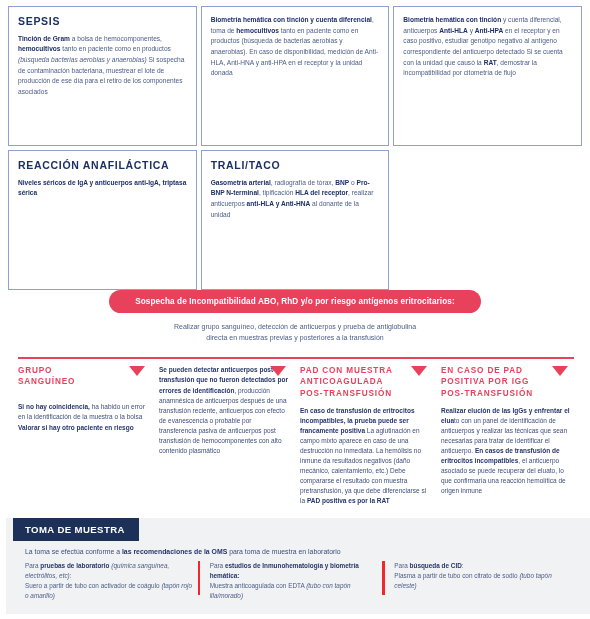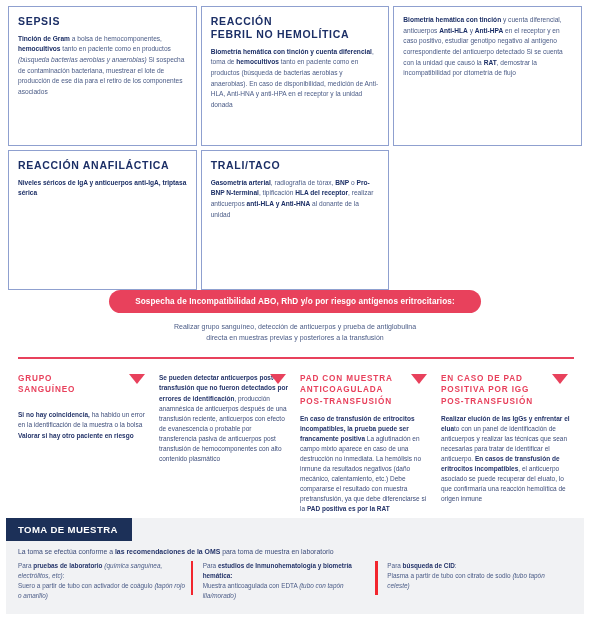--- a/index.html
+++ b/index.html
@@ -76,21 +76,21 @@
     position:absolute;left:18px;top:357px;width:556px;
   }
   .colsec .topline{
     height:2.4px;background:#e8415c;width:100%;margin-bottom:6px;
   }
   .cols{
     display:grid;
     grid-template-columns:1fr 1fr 1fr 1fr;
     gap:0 8px;
   }
-  .col{position:relative;padding-right:2px;margin-top:8px;}
+  .col{position:relative;padding-right:2px;}
   .col h4{
     margin:0 0 7px 0;
     font-size:8.2px;
     font-weight:bold;
     letter-spacing:.85px;
     color:#e8415c;
     line-height:1.35;
     text-transform:uppercase;
     padding-right:22px;
     min-height:30px;
@@ -106,20 +106,21 @@
     font-size:6.5px;
     line-height:1.55;
     color:#3d4d7a;
   }
   .col .body b{font-weight:bold;color:#25356a;}
 
   
   .toma{
     position:absolute;left:6px;top:518px;width:578px;height:96px;
     background:#f1f2f4;
+    padding-left:7px;
   }
   .toma-head{
     display:inline-block;
     background:#1c3058;
     color:#ffffff;
     font-size:9.6px;
     font-weight:bold;
     letter-spacing:.4px;
     padding:6px 14px 6px 12px;
   }
@@ -158,21 +159,20 @@
 <div class="page">
 
   <div class="cards">
 
     <div class="card">
       <h3>SEPSIS</h3>
       <div class="body"><b>Tinción de Gram</b> a bolsa de hemocomponentes, <b>hemocultivos</b> tanto en paciente como en productos <i>(búsqueda bacterias aerobias y anaerobias)</i> Si sospecha de contaminación bacteriana, muestrear el lote de producción de ese día para el retiro de los componentes asociados</div>
     </div>
 
     <div class="card">
-      <h3>REACCIÓN<br>FEBRIL NO HEMOLÍTICA</h3>
       <div class="body"><b>Biometría hemática con tinción y cuenta diferencial</b>, toma de <b>hemocultivos</b> tanto en paciente como en productos (búsqueda de bacterias aerobias y anaerobias). En caso de disponibilidad, medición de Anti-HLA, Anti-HNA y anti-HPA en el receptor y la unidad donada</div>
     </div>
 
 
     <div class="card">
       <div class="body"><b>Biometría hemática con tinción</b> y cuenta diferencial, anticuerpos <b>Anti-HLA</b> y <b>Anti-HPA</b> en el receptor y en caso positivo, estudiar genotipo negativo al antígeno correspondiente del anticuerpo detectado Si se cuenta con la unidad que causó la <b>RAT</b>, demostrar la incompatibilidad por citometría de flujo</div>
     </div>
 
     <div class="card">
       <h3>REACCIÓN ANAFILÁCTICA</h3>

